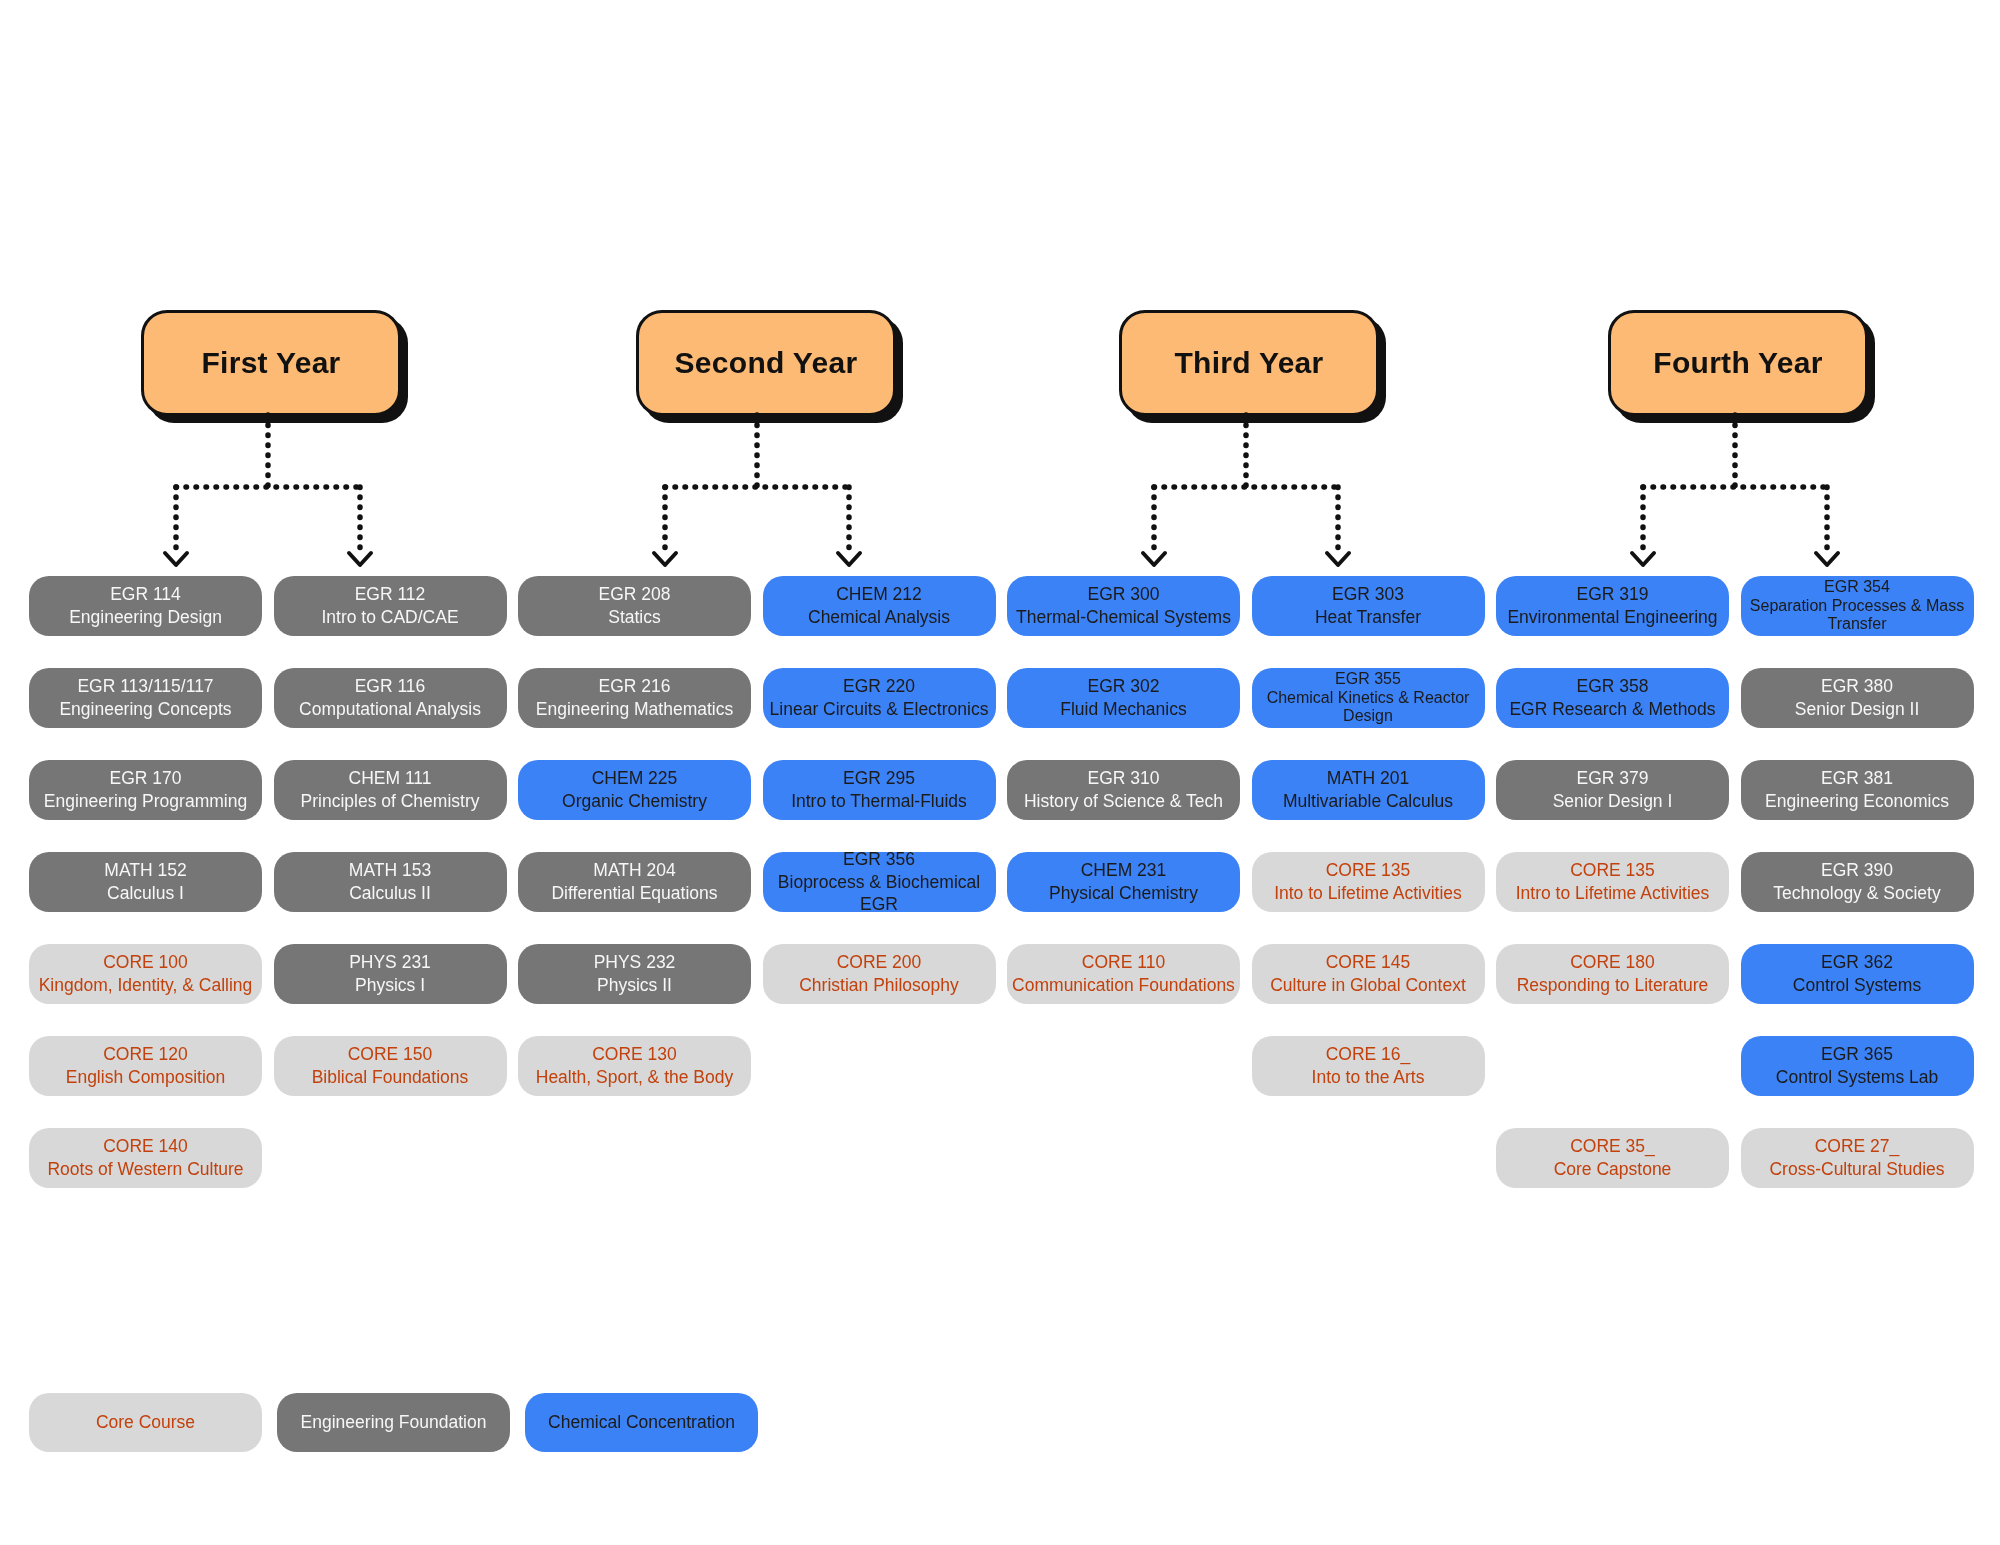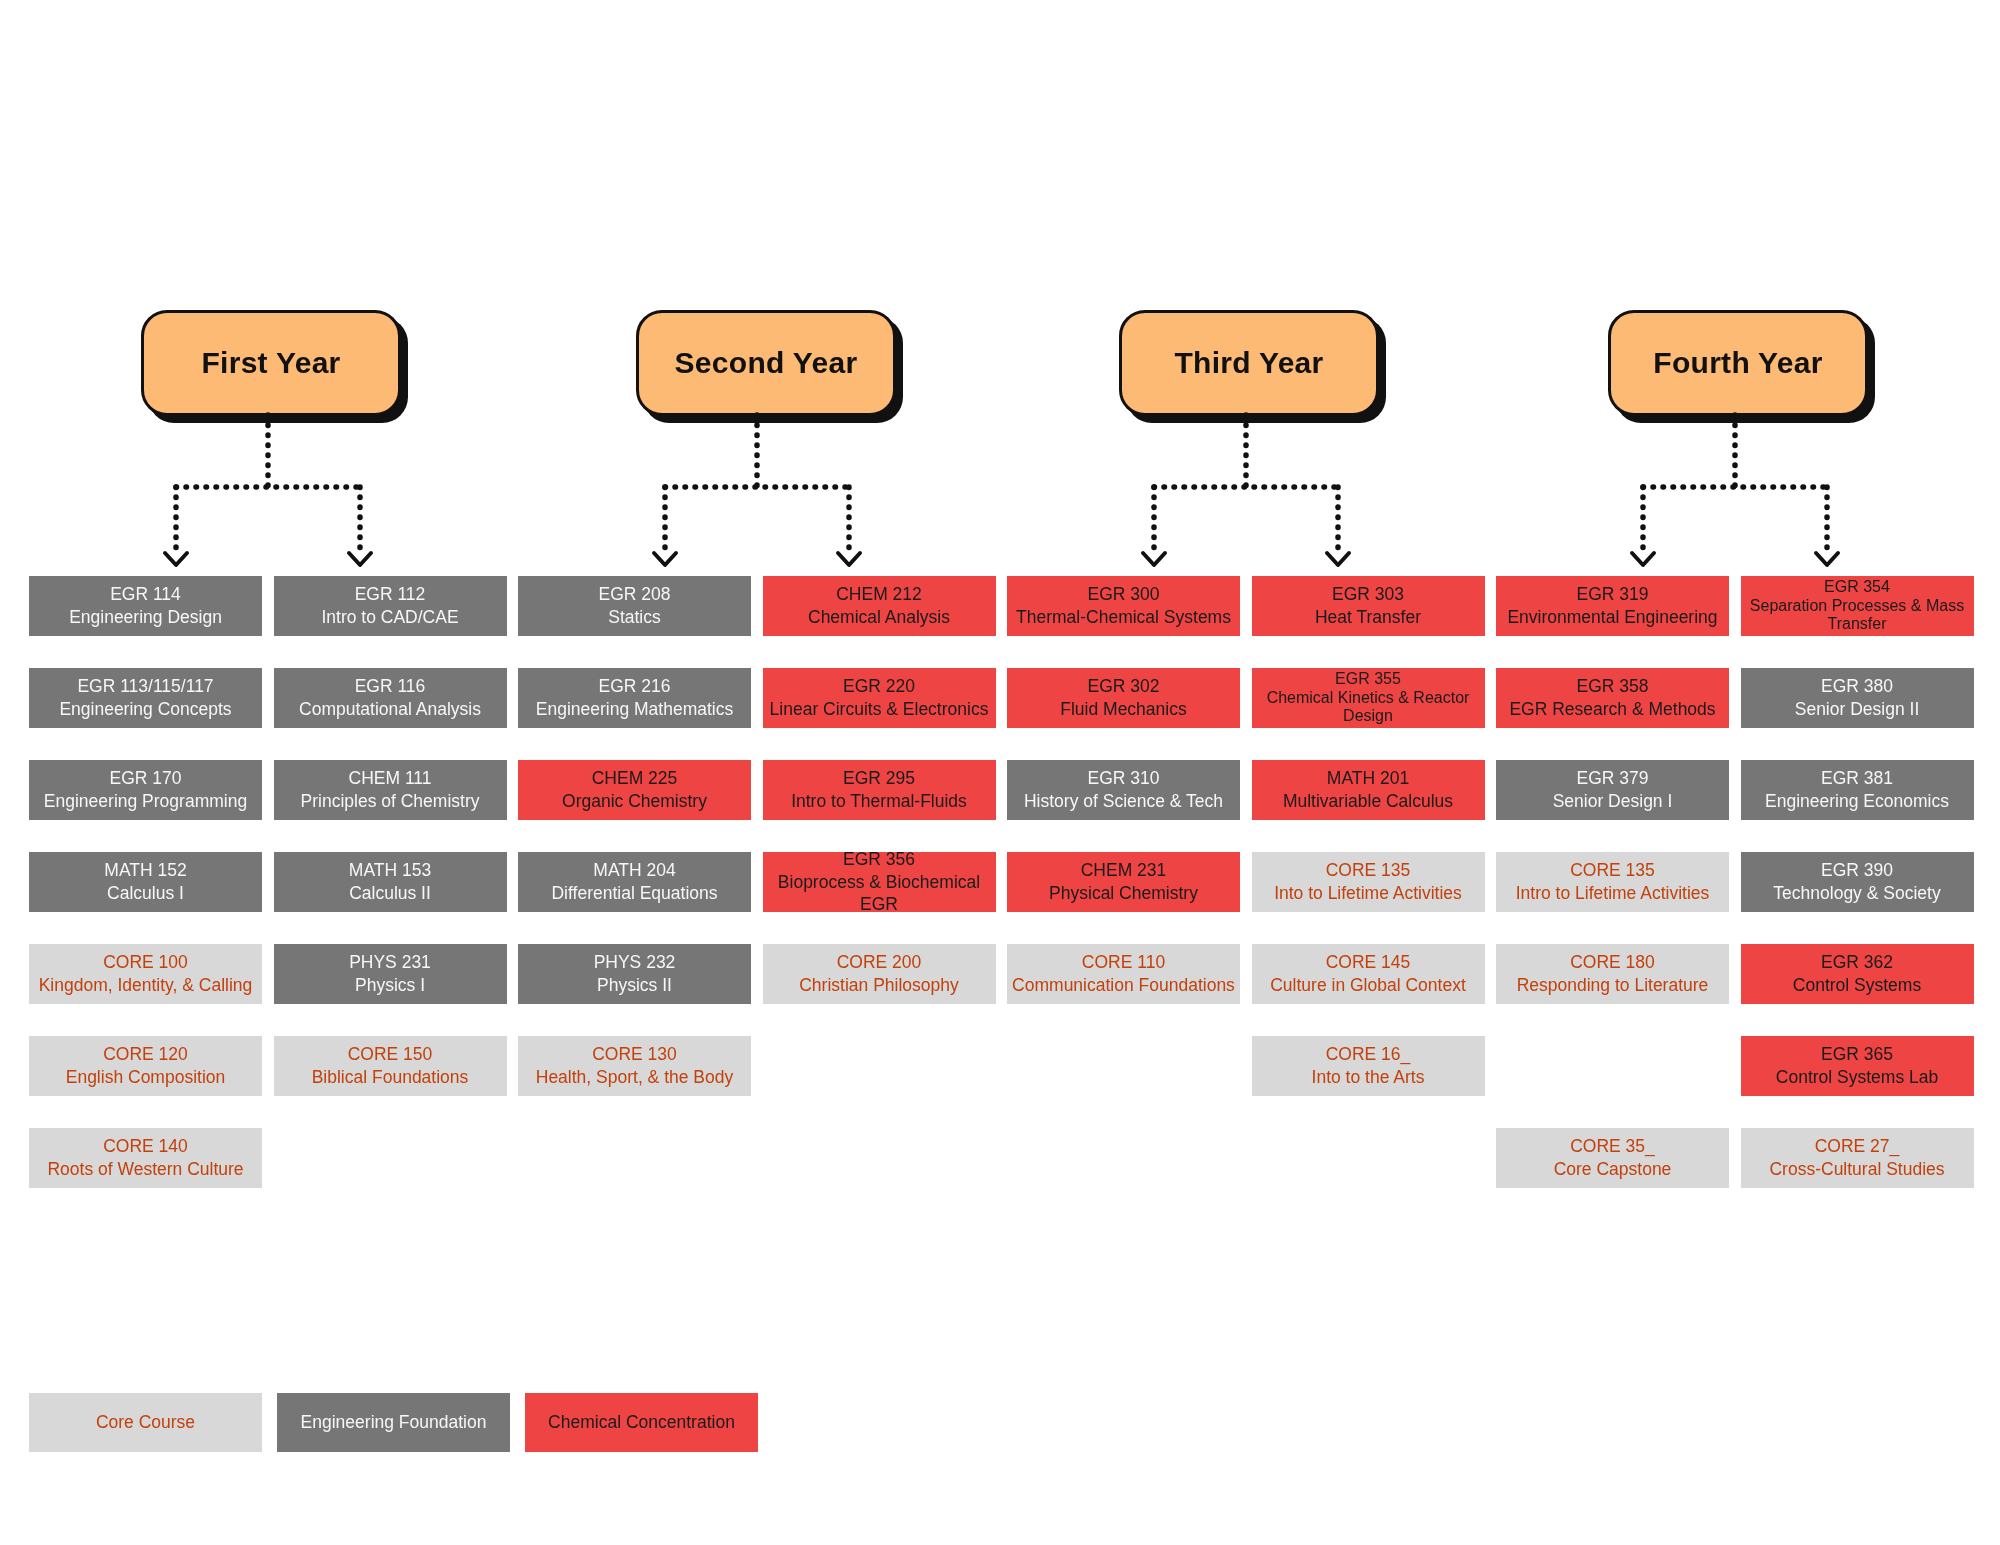--- a/index.html
+++ b/index.html
@@ -21,25 +21,25 @@
   .connector .dash{stroke:#111111;stroke-width:5.5;stroke-linecap:round;stroke-dasharray:.5 9.5;fill:none;}
   .connector .head{stroke:#111111;stroke-width:4;fill:none;stroke-linecap:round;stroke-linejoin:round;}
   
   .grid{
     position:absolute;left:29px;top:576px;
     display:grid;grid-template-columns:repeat(8,233px);grid-auto-rows:60px;
     column-gap:11.5px;row-gap:32px;
   }
   .box{
     display:flex;flex-direction:column;align-items:center;justify-content:center;
-    text-align:center;font-size:17.5px;line-height:1.3;padding:0 3px;box-sizing:border-box;
+    text-align:center;font-size:17.5px;line-height:1.3;padding:0 3px;box-sizing:border-box;border-radius:20px;
   }
   .t-foundation{background:#767676;color:#f7f7f7;}
   .t-core{background:#D8D8D8;color:#c2410c;}
-  .t-conc{background:#ef4444;color:#1b1b1b;}
+  .t-conc{background:#3b82f6;color:#1b1b1b;}
   .wrap3{font-size:16px;line-height:1.18;}
   .c1{grid-column:1}.c2{grid-column:2}.c3{grid-column:3}.c4{grid-column:4}
   .c5{grid-column:5}.c6{grid-column:6}.c7{grid-column:7}.c8{grid-column:8}
   .r1{grid-row:1}.r2{grid-row:2}.r3{grid-row:3}.r4{grid-row:4}
   .r5{grid-row:5}.r6{grid-row:6}.r7{grid-row:7}
   
   .legend{position:absolute;left:29px;top:1393px;display:flex;gap:15px;}
   .legend .box{width:233px;height:59px;font-size:17.5px;}
 </style>
 </head>

